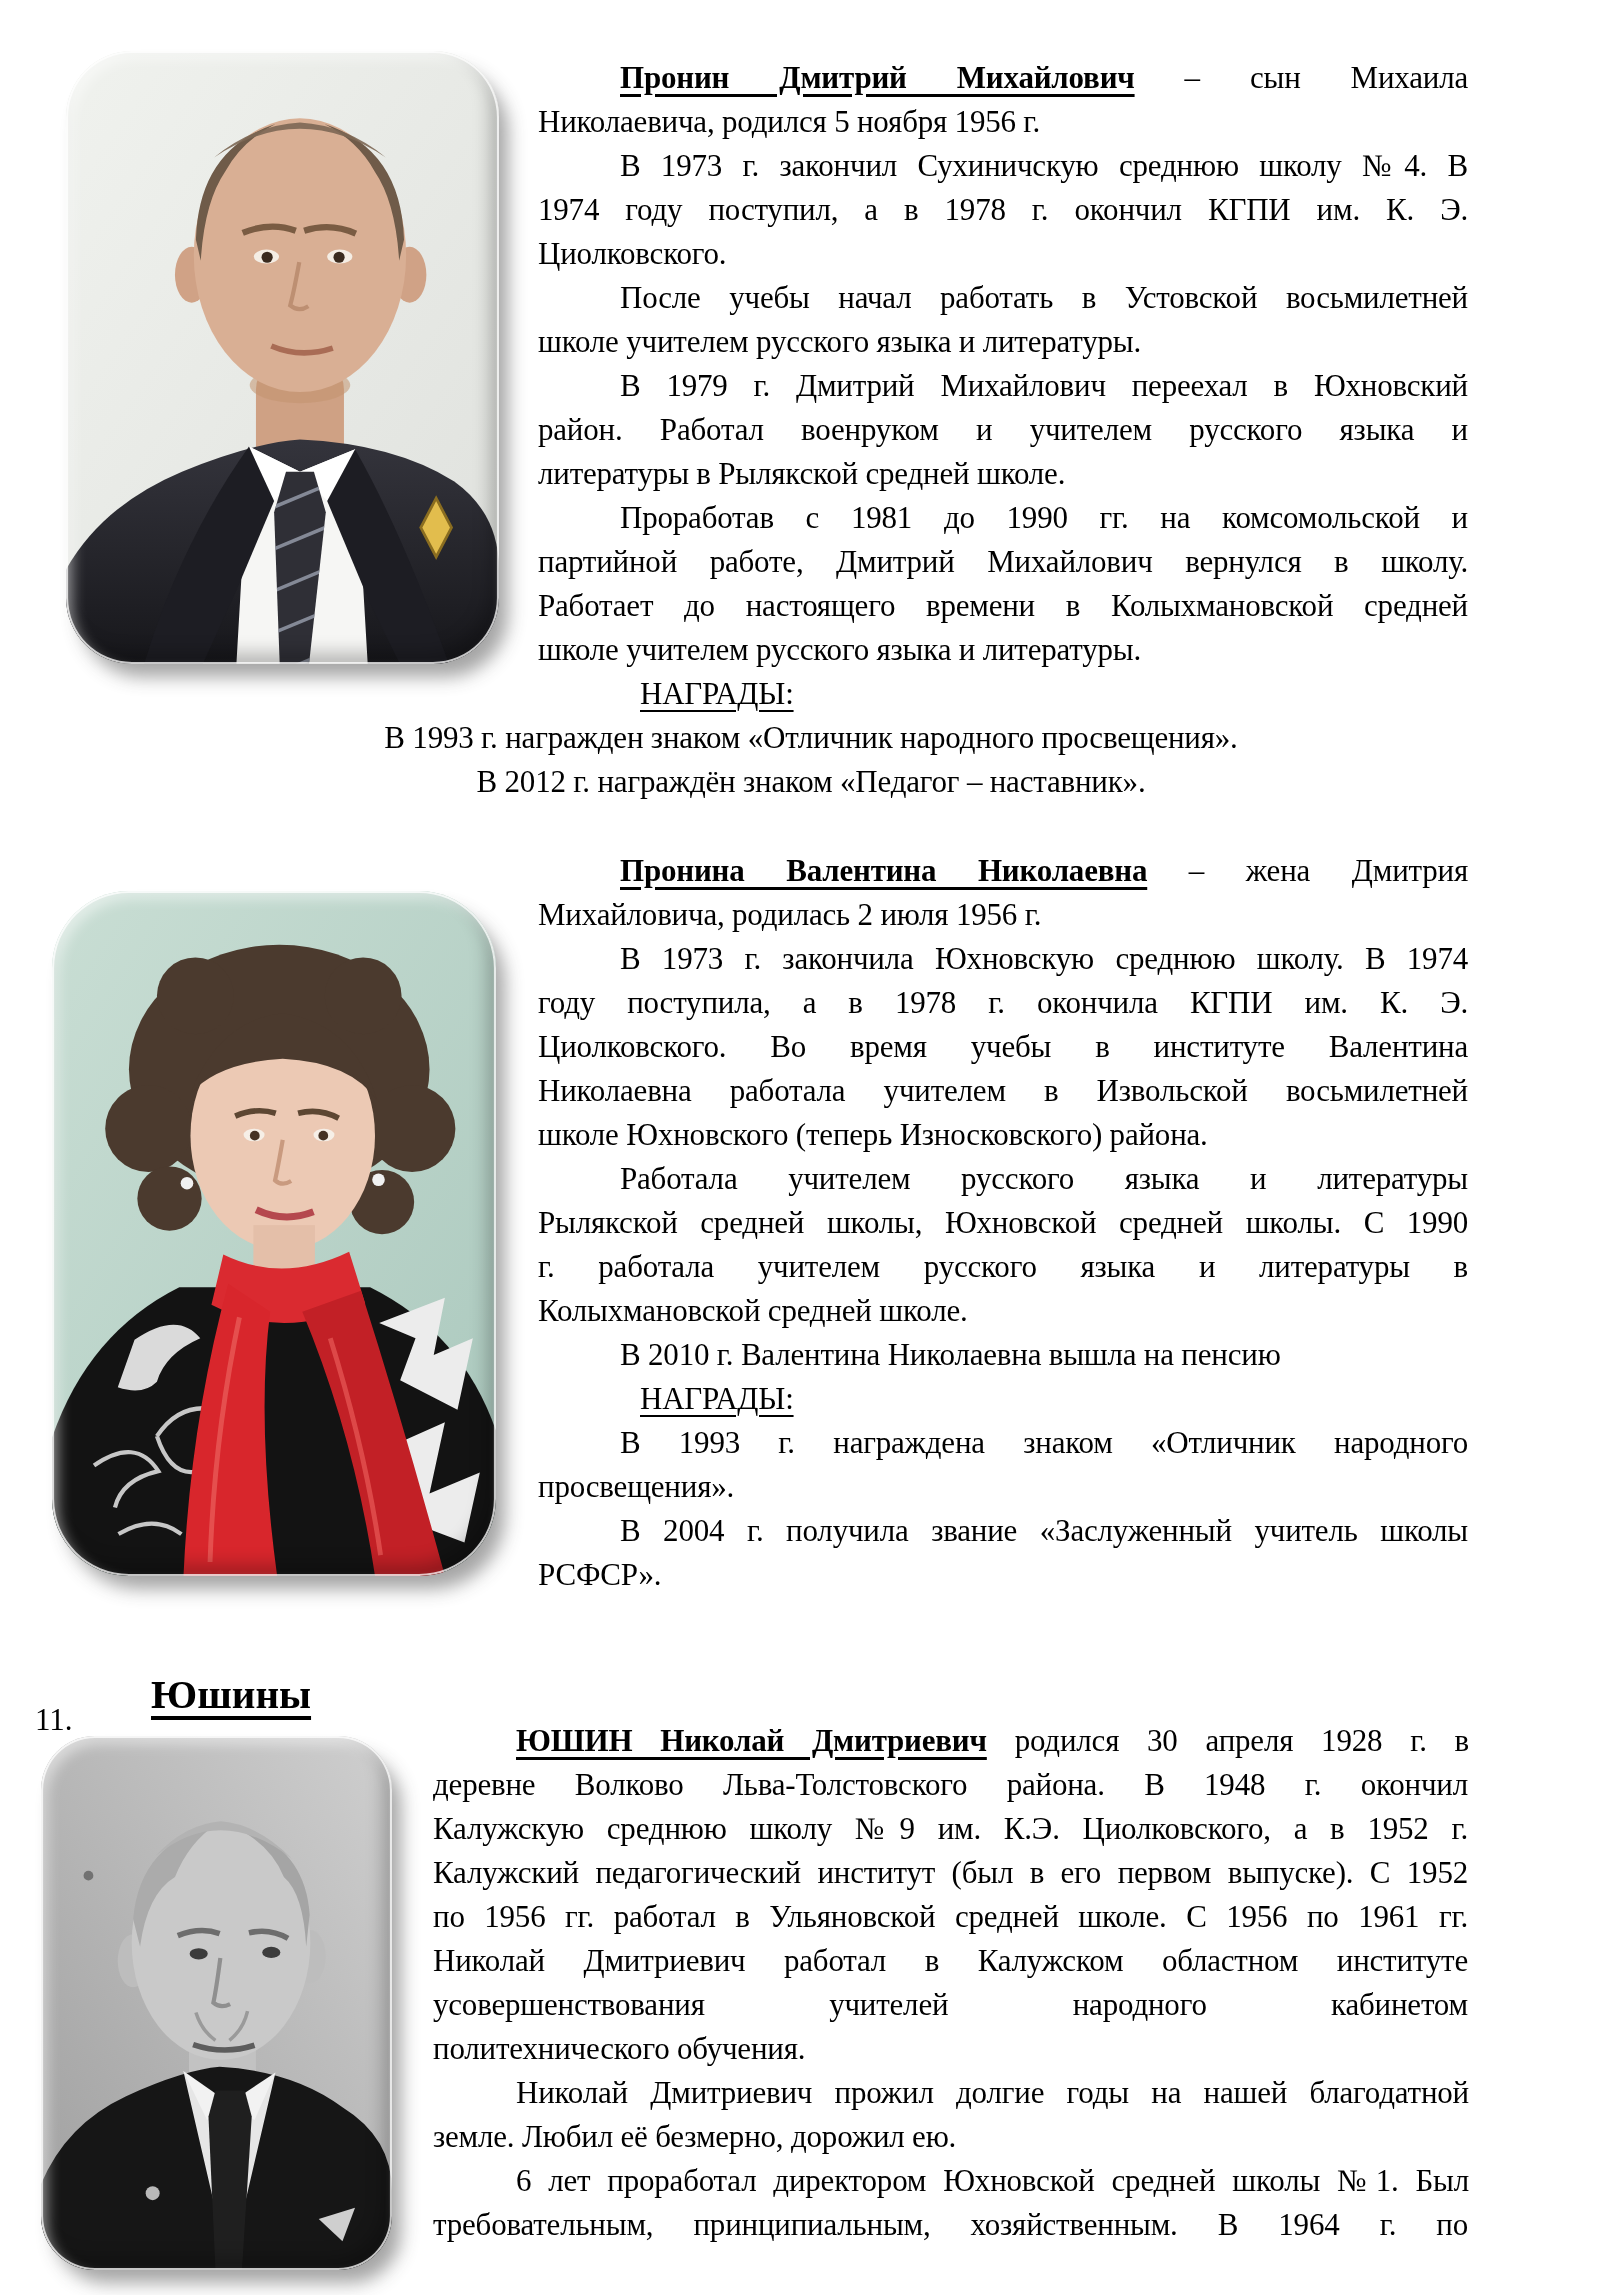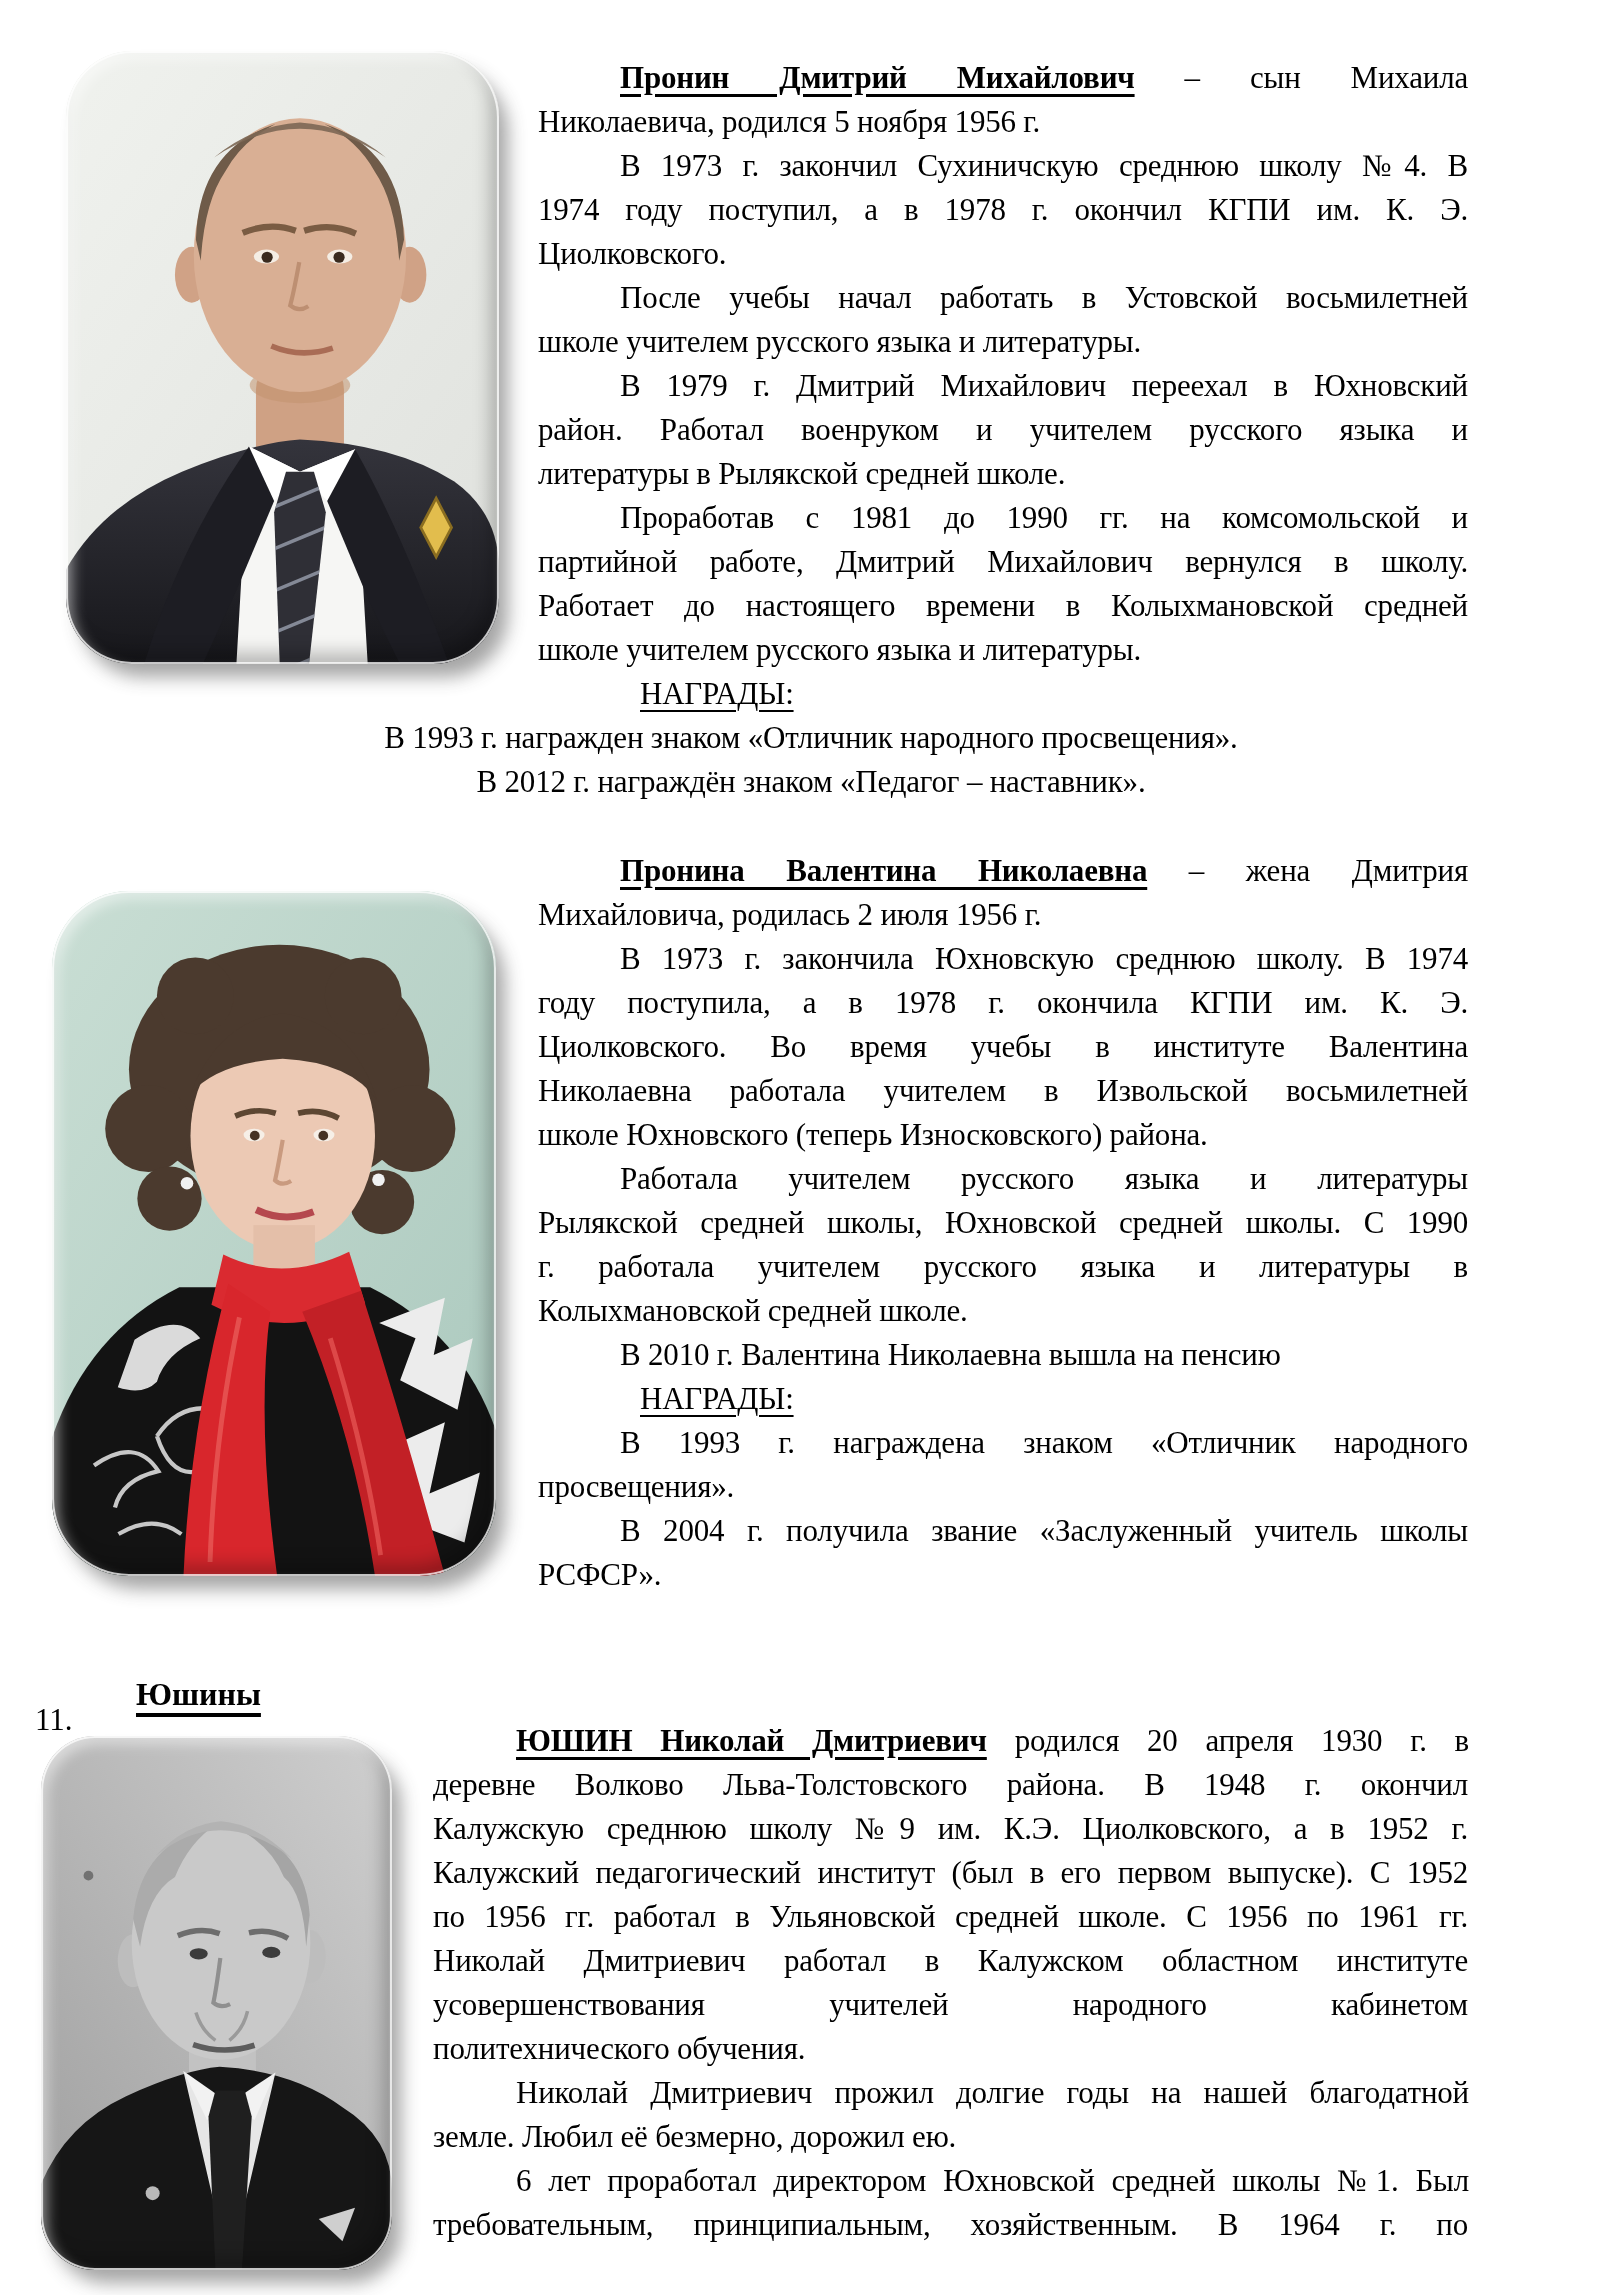--- a/index.html
+++ b/index.html
@@ -15,21 +15,21 @@
   .nm{font-weight:700;text-decoration:underline;text-decoration-thickness:2.8px;text-underline-offset:6.3px;}
   .u{text-decoration:underline;text-decoration-thickness:2.4px;text-underline-offset:6.3px;margin-left:20px;}
   .photo{position:absolute;overflow:hidden;background:#fff;
          box-shadow:11.2px 15.4px 18px -2.8px rgba(55,55,55,.45);}
   .photo svg{display:block;width:100%;height:100%;}
   .gloss{position:absolute;left:0;top:0;right:0;bottom:0;border-radius:inherit;pointer-events:none;
          box-shadow:inset 0 0 0 2.1px rgba(255,255,255,.75),
                     inset 6.3px 7.7px 12.6px rgba(255,255,255,.5),
                     inset -8.4px -11.2px 17px rgba(0,0,0,.25);}
   .s3num{position:absolute;left:35px;top:1672px;height:45px;line-height:45px;font-size:31px;margin-top:25px;}
-  .s3fam{position:absolute;left:136px;top:1672px;height:45px;line-height:45px;font-size:32px;font-weight:700;
+  .s3fam{position:absolute;left:151px;top:1672px;height:45px;line-height:45px;font-size:41px;font-weight:700;
          text-decoration:underline;text-decoration-thickness:3.5px;text-underline-offset:7.7px;}
 </style>
 </head>
 <body>
 
 <div class="page">
 
   <section>
     <div class="photo" style="left:66px;top:51px;width:433px;height:613px;border-radius:66px;">
       <svg viewBox="0 0 620 877">
@@ -204,21 +204,21 @@
         <path d="M204,480 L270,765 L336,482 Q300,524 270,526 Q236,520 204,480 Z" fill="#e6e6e6"></path>
         <path d="M204,480 L270,526 L238,550 Z" fill="#f2f2f2"></path>
         <path d="M336,482 L270,526 L306,550 Z" fill="#f2f2f2"></path>
         <path d="M250,508 L292,508 L302,545 L288,765 L250,765 L240,545 Z" fill="#1f1f1f"></path>
         <polygon points="398,692 450,676 432,724" fill="#cfcfcf"></polygon>
         <circle cx="160" cy="655" r="10" fill="#d6d6d6" opacity="0.85"></circle>
       </svg>
       <div class="gloss"></div>
     </div>
 
-    <div class="ln cBi j" style="top:1718px"><span class="nm">ЮШИН Николай Дмитриевич</span><span> родился 20 апреля 1930 г. в</span></div>
+    <div class="ln cBi j" style="top:1718px"><span class="nm">ЮШИН Николай Дмитриевич</span><span> родился 30 апреля 1928 г. в</span></div>
     <div class="ln cB j" style="top:1762px">деревне Волково Льва-Толстовского района. В 1948 г. окончил</div>
     <div class="ln cB j" style="top:1806px">Калужскую среднюю школу №9 им. К.Э. Циолковского, а в 1952 г.</div>
     <div class="ln cB j" style="top:1850px">Калужский педагогический институт (был в его первом выпуске). С 1952</div>
     <div class="ln cB j" style="top:1894px">по 1956 гг. работал в Ульяновской средней школе. С 1956 по 1961 гг.</div>
     <div class="ln cB j" style="top:1938px">Николай Дмитриевич работал в Калужском областном институте</div>
     <div class="ln cB j" style="top:1982px">усовершенствования учителей народного кабинетом</div>
     <div class="ln cB" style="top:2026px">политехнического обучения.</div>
     <div class="ln cBi j" style="top:2070px">Николай Дмитриевич прожил долгие годы на нашей благодатной</div>
     <div class="ln cB" style="top:2114px">земле. Любил её безмерно, дорожил ею.</div>
     <div class="ln cBi j" style="top:2158px">6 лет проработал директором Юхновской средней школы №1. Был</div>

